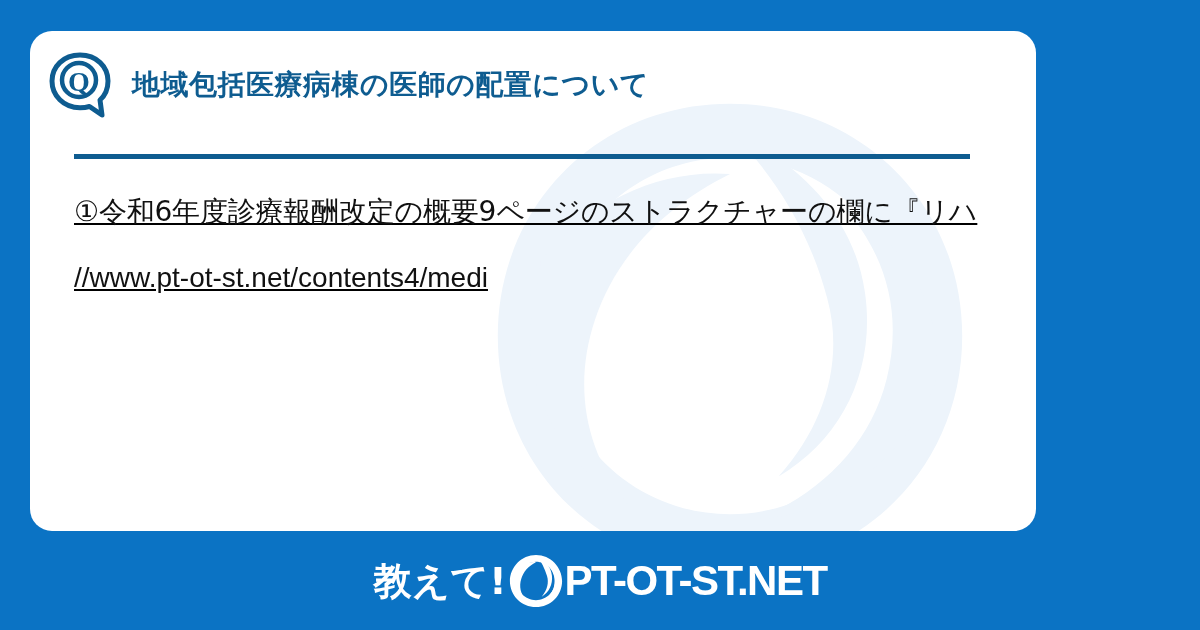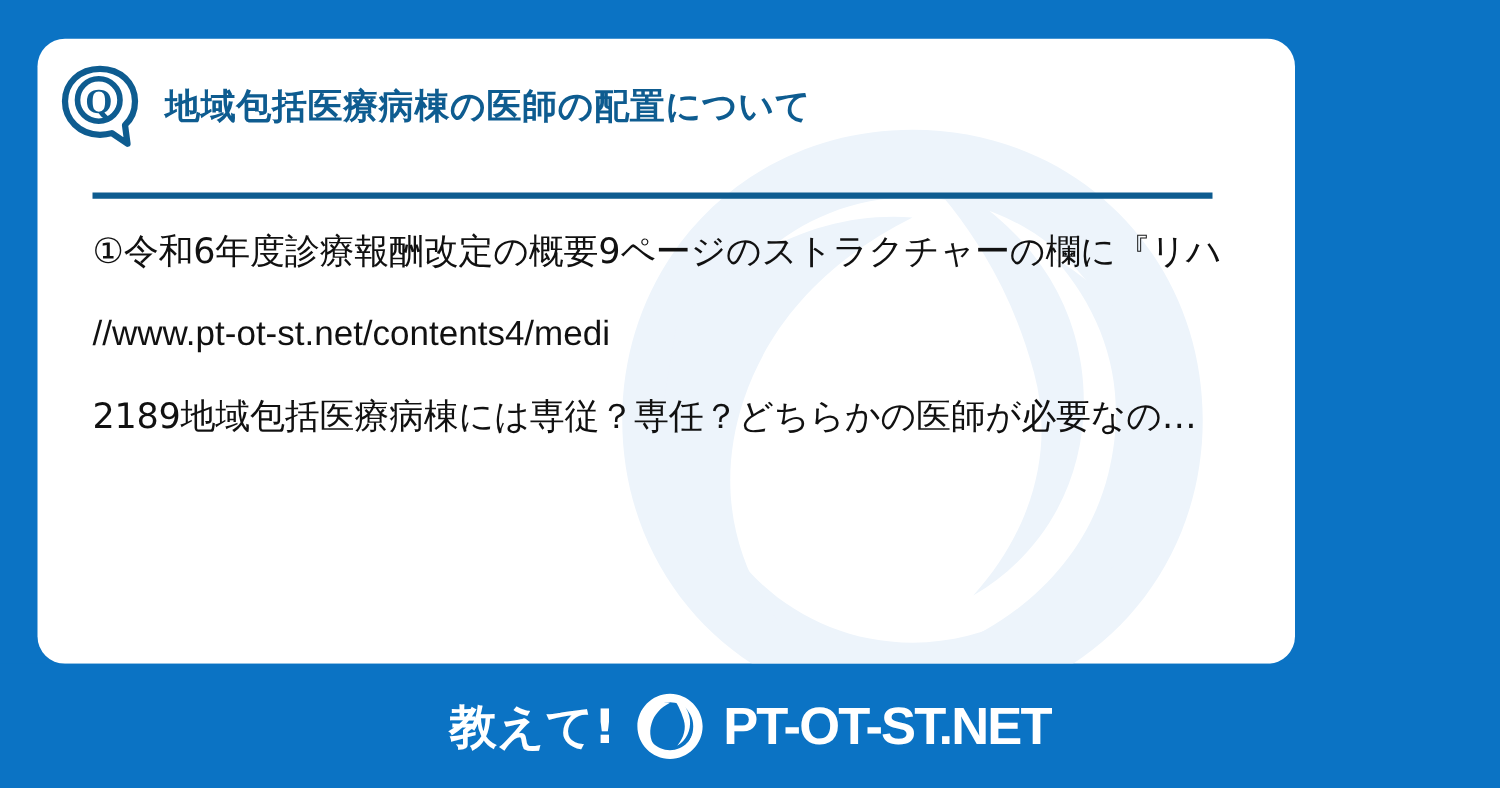--- a/index.html
+++ b/index.html
@@ -103,22 +103,23 @@
     top: 123px;
     width: 896px;
     height: 5px;
     background: #0E5C90;
   }
 
   
   .body-text {
     position: absolute;
     left: 44px;
-    top: 137px;
+    top: 148px;
     width: 940px;
+    text-decoration: underline;
   }
 
   .body-line {
     font-size: 28px;
     line-height: 66px;
     color: #111111;
     white-space: nowrap;
     font-family: "DejaVu Sans", "Liberation Sans", sans-serif;
     letter-spacing: -0.2px;
   }
@@ -132,21 +133,20 @@
   .footer {
     position: absolute;
     left: 0;
     top: 531px;
     width: 1200px;
     height: 99px;
     background: #0B73C4;
     display: flex;
     align-items: center;
     justify-content: center;
-    gap: 14px;
     z-index: 3;
   }
 
   .footer-pre {
     color: #FFFFFF;
     font-size: 38px;
     font-weight: 700;
     font-family: "DejaVu Sans", "Liberation Sans", sans-serif;
     letter-spacing: 0px;
     line-height: 1;
@@ -214,21 +214,20 @@
           <text x="35" y="41.5" text-anchor="middle" font-family="Liberation Serif, DejaVu Serif, serif" font-size="28" font-weight="700" fill="#0E5C90">Q</text>
         </svg>
         <div class="page-title">地域包括医療病棟の医師の配置について</div>
       </div>
 
       <div class="divider"></div>
 
       <div class="body-text">
         <div class="body-line">①令和6年度診療報酬改定の概要9ページのストラクチャーの欄に『リハ</div>
         <div class="body-line latin">//www.pt-ot-st.net/contents4/medi</div>
-        <div class="body-line">2189地域包括医療病棟には専従？専任？どちらかの医師が必要なの…</div>
       </div>
 
     </div>
   </div>
 
   <div class="footer">
     <span class="footer-pre">教えて!</span>
     <svg class="footer-logo" viewBox="0 0 200 200" aria-hidden="true">
       <g fill="#FFFFFF">
         <path d="M100 10 C150 10 190 52 190 100 C190 150 150 190 100 190 C50 190 10 150 10 100 C10 52 50 10 100 10 Z

